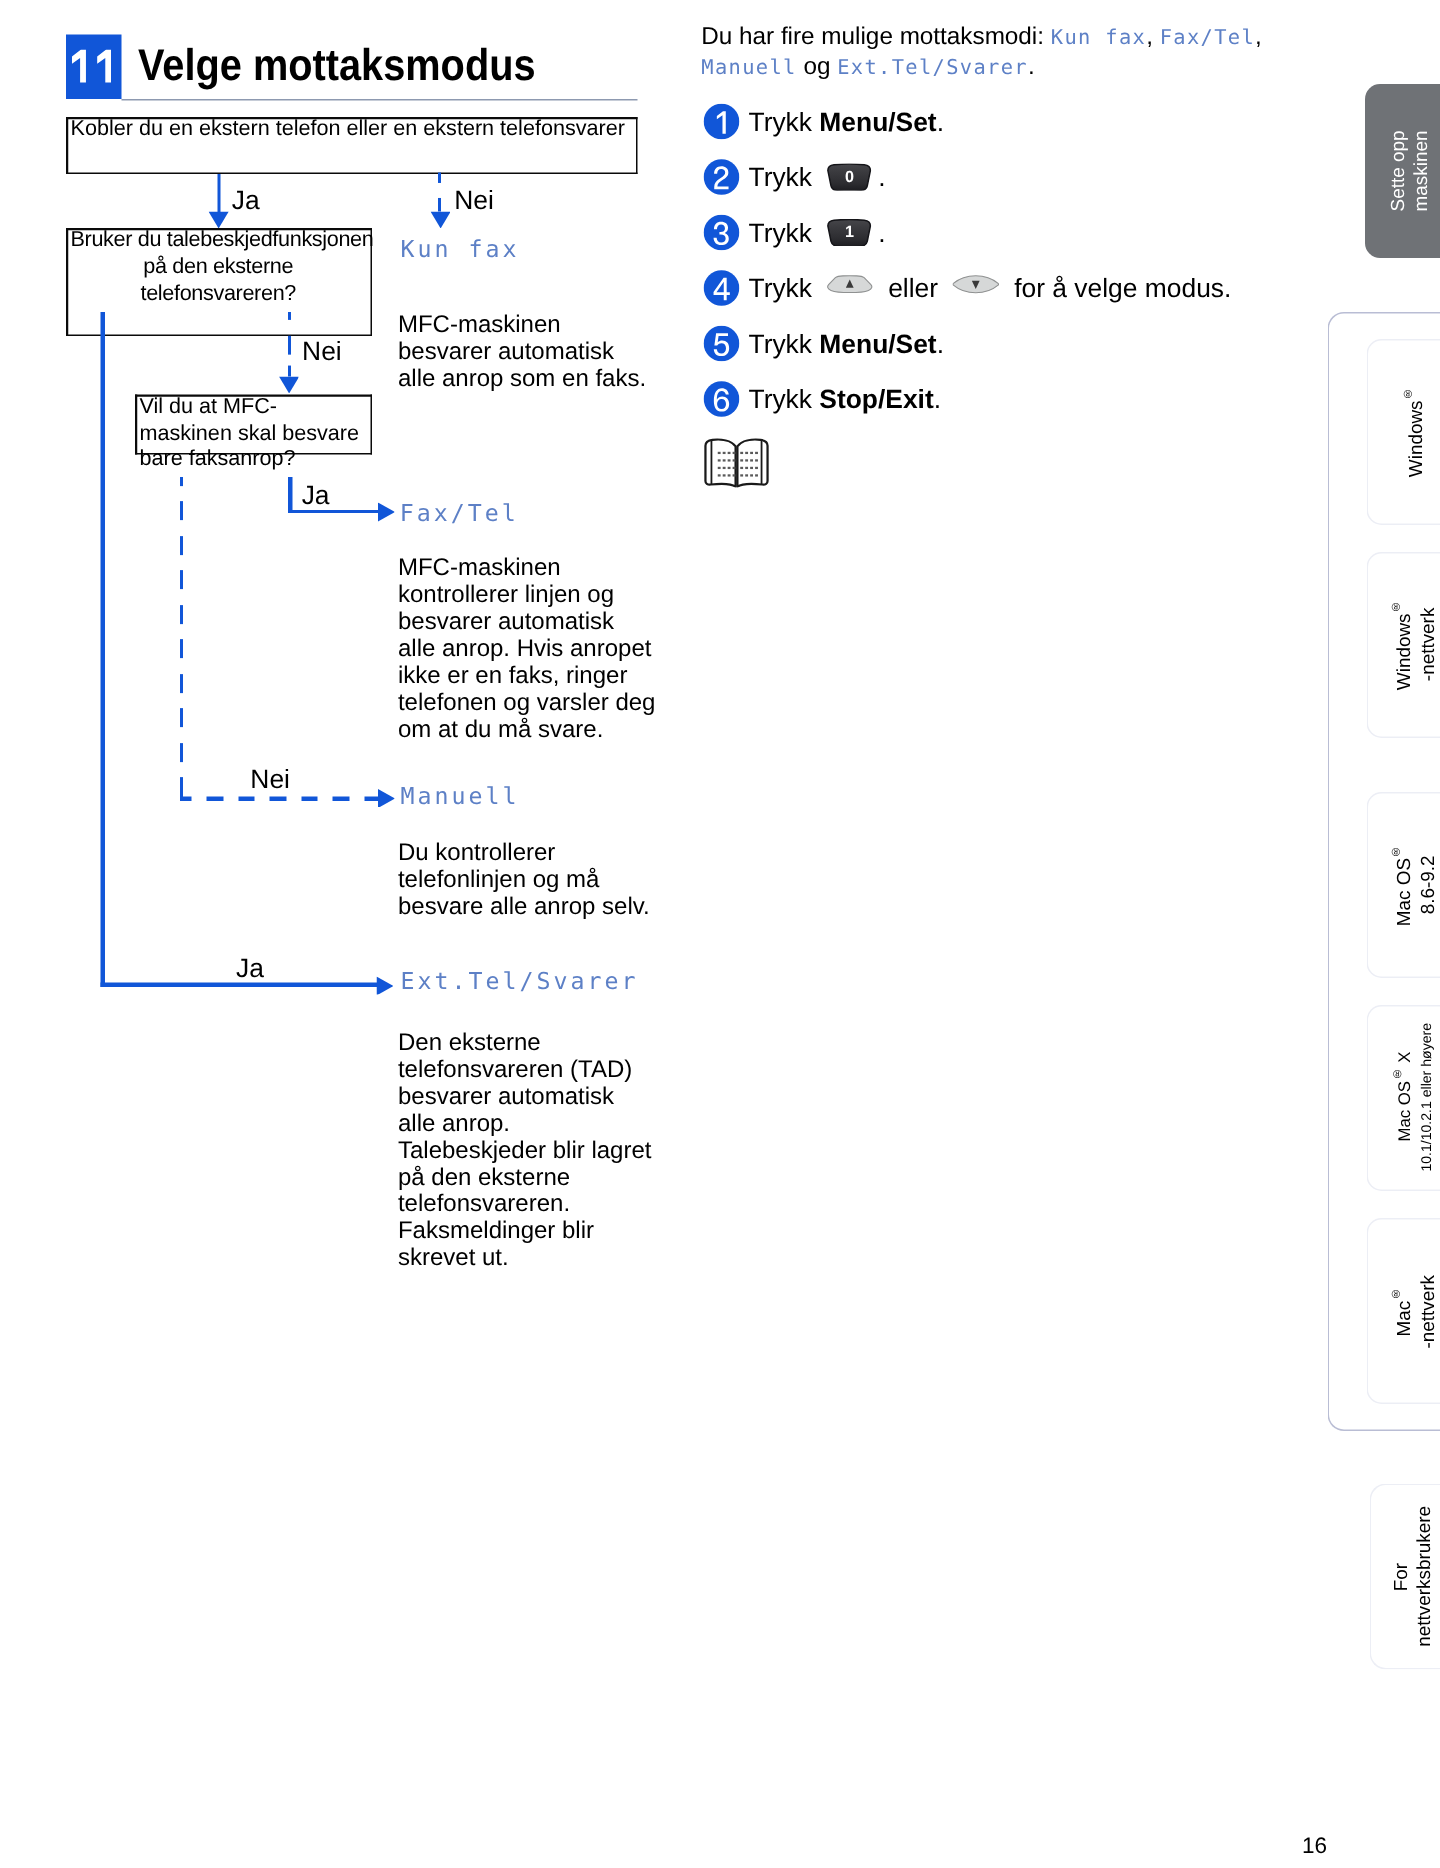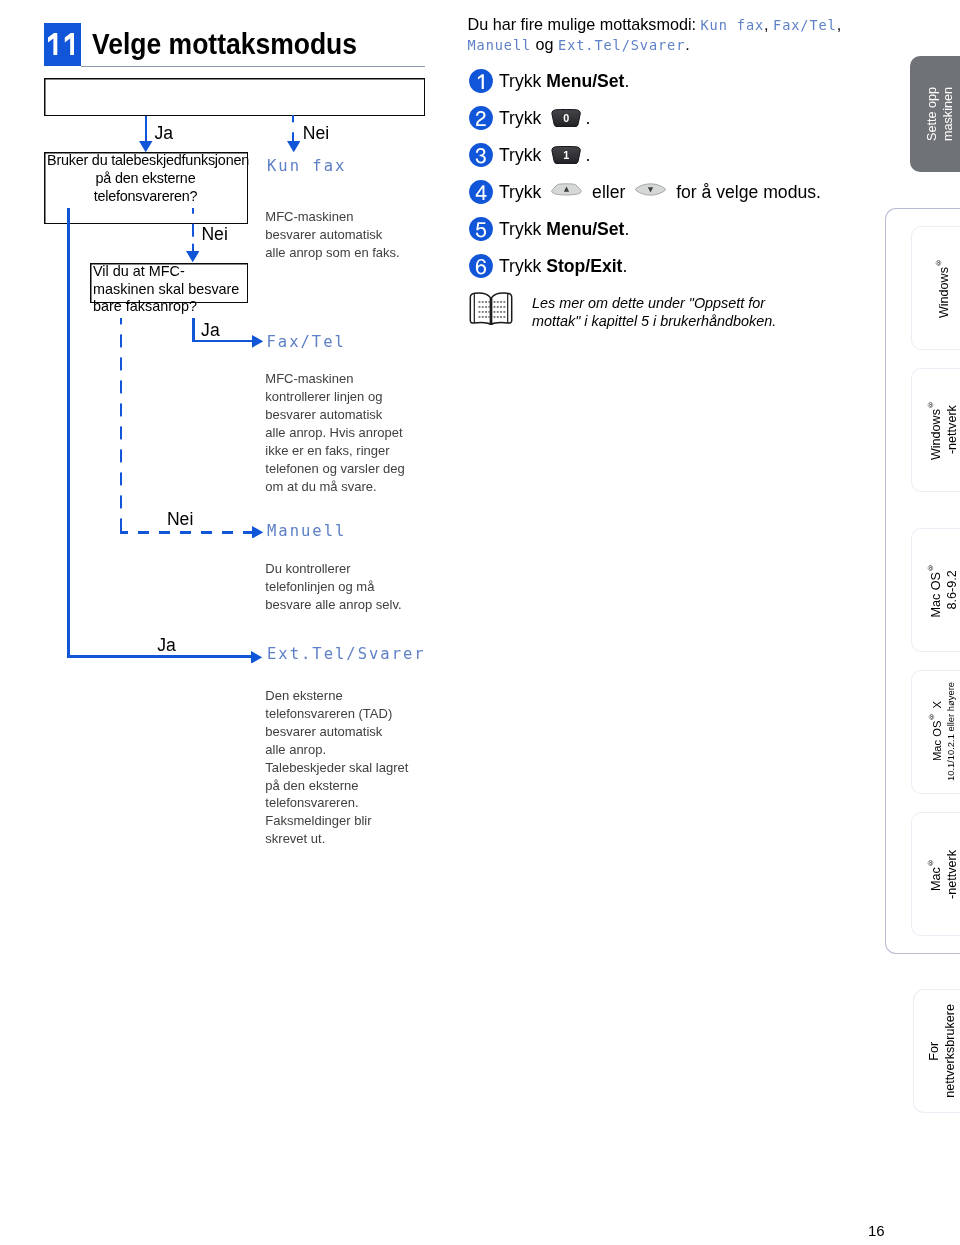--- a/index.html
+++ b/index.html
@@ -36,21 +36,21 @@
   .vdash{width:2.6px;background:repeating-linear-gradient(180deg,#1156d8 0 12.6px,transparent 12.6px 23px);background-position-y:var(--dph,0px);}
   .hdash{height:2.6px;background:repeating-linear-gradient(90deg,#1156d8 0 11px,transparent 11px 21px);background-position-x:var(--dph,0px);}
   .arrowdown{width:13.5px;height:11.3px;line-height:0;}
   .arrowright{width:11.4px;height:12.7px;line-height:0;}
   .arrowdown svg,.arrowright svg{display:block;}
   .edgelabel{font-size:17.6px;line-height:17.6px;color:#000;white-space:nowrap;}
 
   
   .lcd{font-family:"DejaVu Sans Mono",monospace;color:#5d80c6;font-size:15.5px;
       letter-spacing:2.0px;white-space:pre;}
-  .modedesc{font-size:13px;line-height:17.9px;color:#404040;}
+  .modedesc{font-size:16px;line-height:17.9px;color:#000000;}
 
   
   #intro{left:467.5px;top:14.8px;width:430px;font-size:16.2px;line-height:19.2px;}
   #intro .lcd{font-size:13.6px;letter-spacing:0.9px;}
   .steprow{left:469px;display:flex;align-items:center;height:24px;}
   .stepnum{display:inline-block;width:24px;height:24px;position:relative;flex:none;
       font-size:0;color:transparent;line-height:0;}
   .stepnum>svg{position:absolute;left:0;top:0;display:block;}
   .steptext{font-size:17.6px;line-height:18px;white-space:pre;margin-left:6px;
       display:inline-flex;}
@@ -96,20 +96,21 @@
     <span id="badge-num">11</span>
   <svg id="badge-num-svg" width="26.2" height="22.6" viewBox="0 0 26.2 22.6" aria-hidden="true">
     <path fill="#ffffff" d="M5.4 22.6 V5.6 L0 9.5 V4.6 L6.0 0 H9.3 V22.6 Z"></path>
     <path fill="#ffffff" d="M22.2 22.6 V5.6 L16.8 9.5 V4.6 L22.8 0 H26.1 V22.6 Z"></path>
   </svg>
   </div>
 <div class="abs" id="page-title">Velge mottaksmodus</div>
 <div class="abs" id="title-rule"></div>
 
 <div class="abs flowbox" id="box1">
+    <div class="ln">Kobler du en ekstern telefon eller en ekstern telefonsvarer</div>
   </div>
 <div class="abs flowbox" id="box2">
     <div class="ln">Bruker du talebeskjedfunksjonen</div>
     <div class="ln">på den eksterne</div>
     <div class="ln">telefonsvareren?</div>
   </div>
 <div class="abs flowbox" id="box3">
     <div class="ln">Vil du at MFC-</div>
     <div class="ln">maskinen skal besvare</div>
     <div class="ln">bare faksanrop?</div>
@@ -190,21 +191,21 @@
     <div class="ln">telefonlinjen og må</div>
     <div class="ln">besvare alle anrop selv.</div>
   </div>
 
 <div class="abs lcd" style="left:267px;top:645px;">Ext.Tel/Svarer</div>
 <div class="abs modedesc" style="left:265.3px;top:687px;width:175px;">
     <div class="ln">Den eksterne</div>
     <div class="ln">telefonsvareren (TAD)</div>
     <div class="ln">besvarer automatisk</div>
     <div class="ln">alle anrop.</div>
-    <div class="ln">Talebeskjeder skal lagret</div>
+    <div class="ln">Talebeskjeder blir lagret</div>
     <div class="ln">på den eksterne</div>
     <div class="ln">telefonsvareren.</div>
     <div class="ln">Faksmeldinger blir</div>
     <div class="ln">skrevet ut.</div>
   </div>
 
 <div class="abs" id="intro">
   <span>Du har fire mulige mottaksmodi: </span><span class="lcd">Kun fax</span><span>, </span><span class="lcd">Fax/Tel</span><span>,</span><br><span class="lcd">Manuell</span><span> og </span><span class="lcd">Ext.Tel/Svarer</span><span>.</span>
 </div>
 
@@ -334,24 +335,20 @@
           <rect x="28.8" y="20.2" width="1.9" height="1.5"></rect>
           <rect x="32.1" y="20.2" width="1.9" height="1.5"></rect>
           <rect x="35.4" y="20.2" width="1.9" height="1.5"></rect>
         <rect x="25.5" y="25.2" width="1.9" height="1.5"></rect>
           <rect x="28.8" y="25.2" width="1.9" height="1.5"></rect>
           <rect x="32.1" y="25.2" width="1.9" height="1.5"></rect>
           <rect x="35.4" y="25.2" width="1.9" height="1.5"></rect>
       </g>
     </svg>
   </span>
-  <span id="note-text">
-      <div class="ln">Les mer om dette under "Oppsett for</div>
-      <div class="ln">mottak" i kapittel 5 i brukerhåndboken.</div>
-    </span>
 </div>
 
 <div class="abs" id="tab-active">
   <span class="vtab-label"><span>Sette opp</span><br><span>maskinen</span></span>
 </div>
 
 <div class="abs" id="tab-group"></div>
 
 <div class="vtab" id="tab-1" style="top:226px;height:124px;">
   <span class="vtab-label"><span>Windows</span><sup>®</sup></span>

